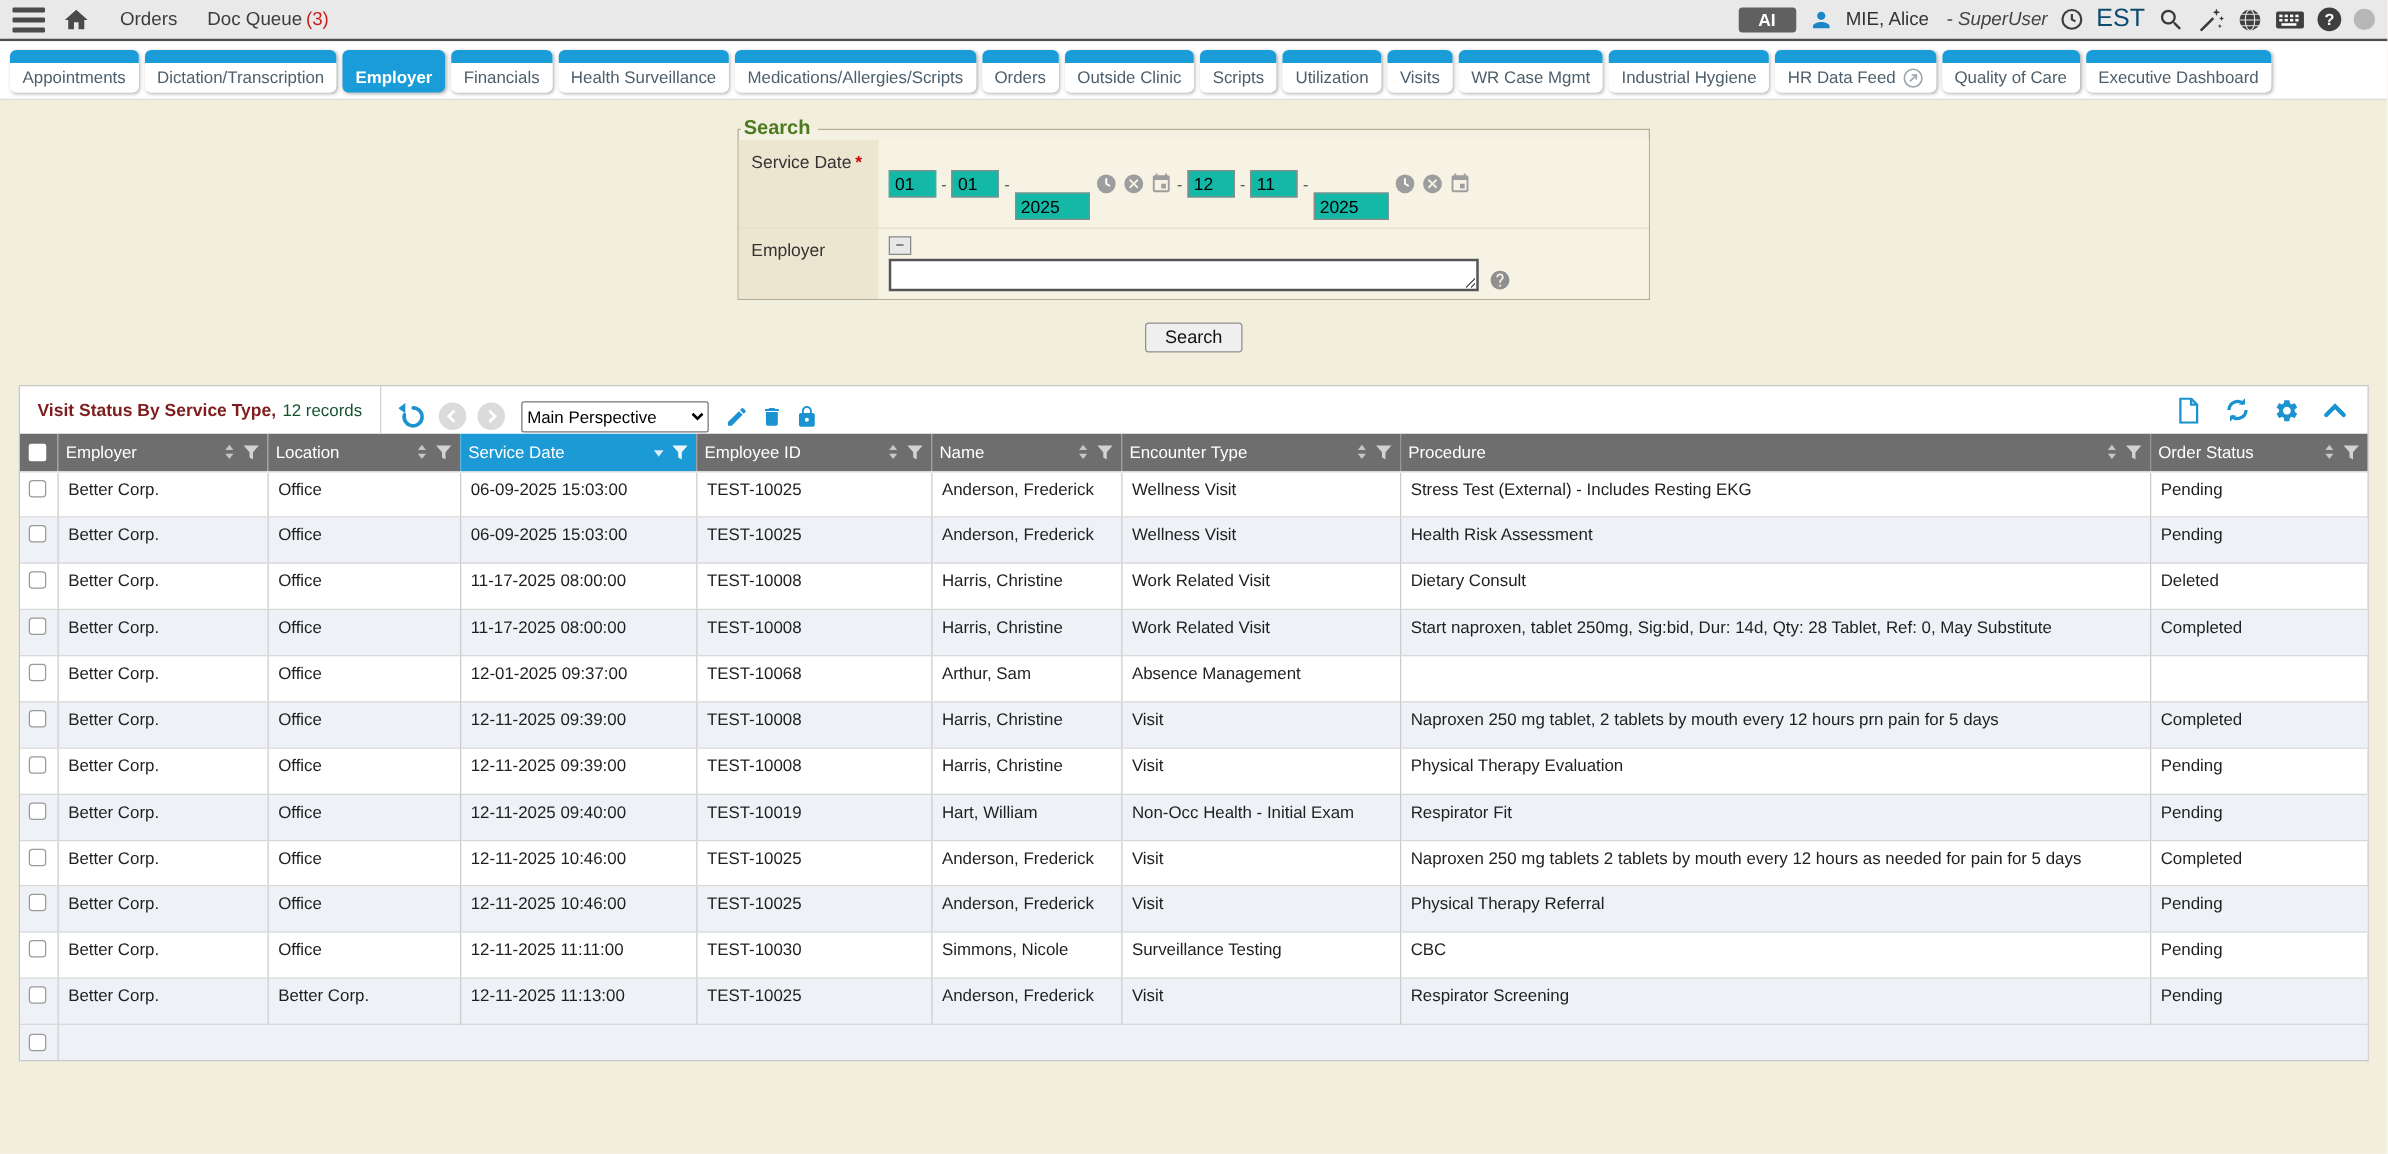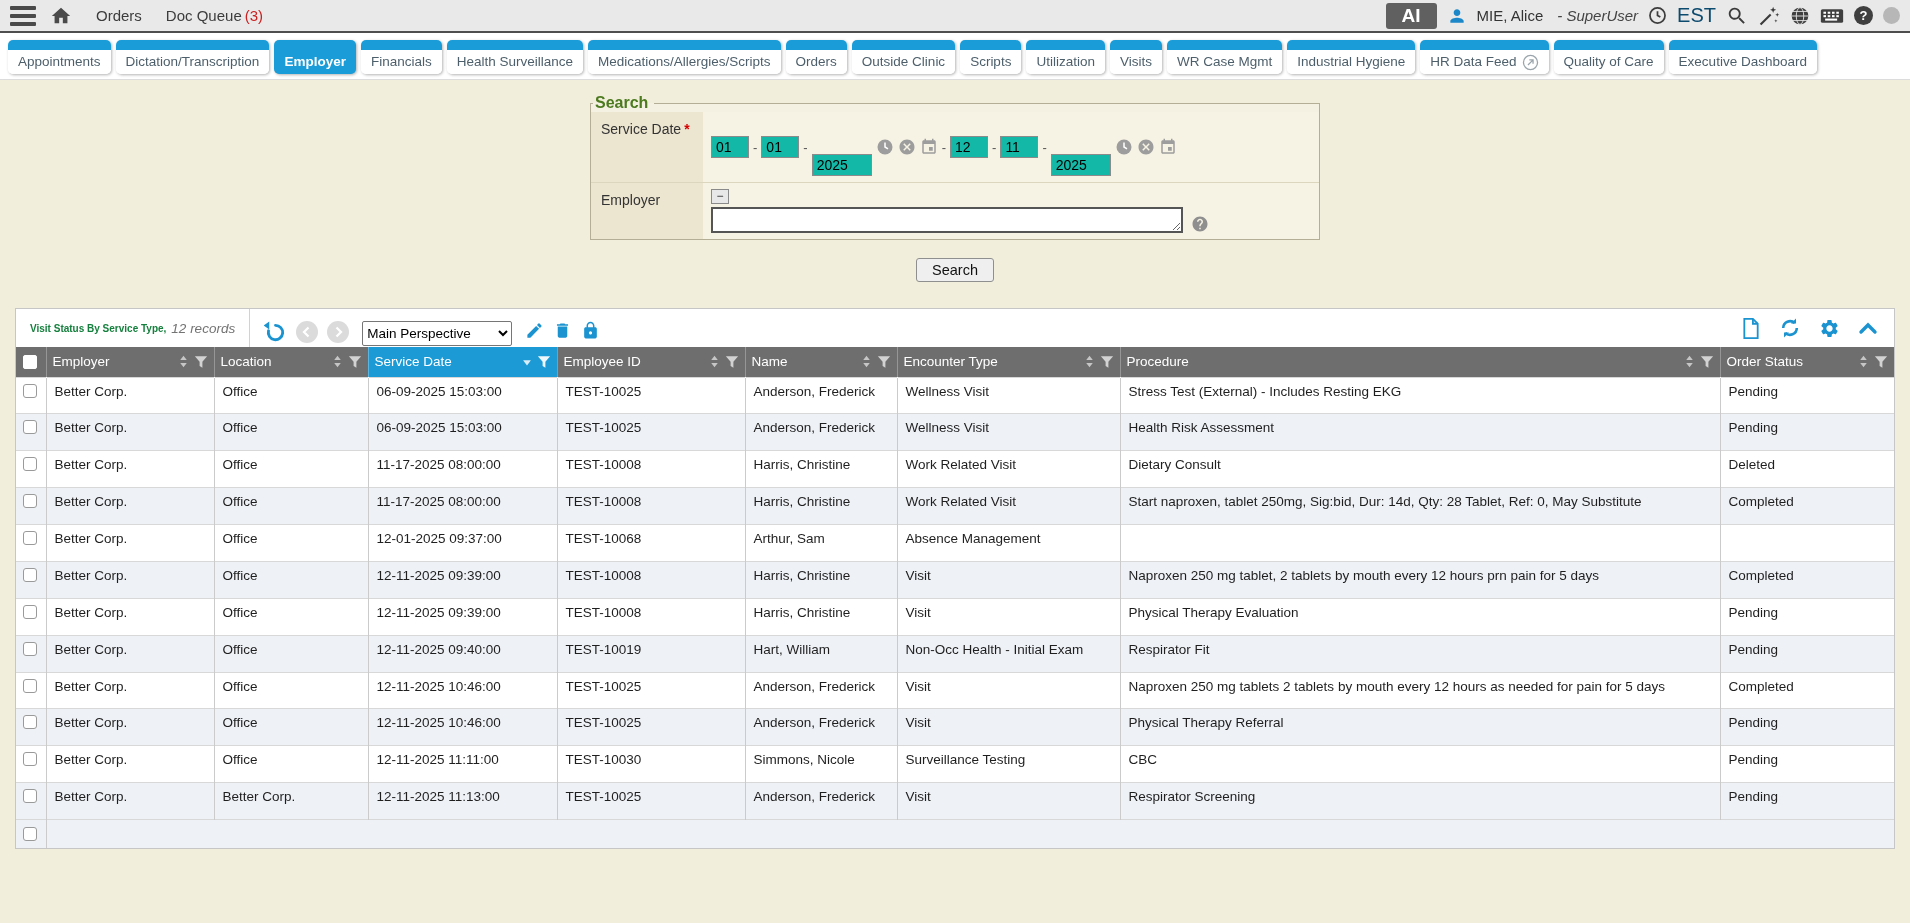--- a/index.html
+++ b/index.html
@@ -15,21 +15,21 @@
   .topbar{
     height:33px; background:#e9e9e9; border-bottom:2px solid #4e4e4e;
     display:flex; align-items:center; padding:0 10px;
   }
   .topbar .left{ display:flex; align-items:center; gap:14px; }
   .hamburger{ width:26px; cursor:pointer; }
   .hamburger div{ height:4px; background:#4a4a4a; margin:4px 0; border-radius:1px; }
   .crumb{ font-size:15px; color:#3c3c3c; margin-left:10px; }
   .crumb-count{ color:#cc1f1f; margin-left:3px; }
   .topbar .right{ margin-left:auto; display:flex; align-items:center; gap:10px; }
-  .ai-badge{ background:#606060; color:#fff; font-weight:bold; font-size:19px;
+  .ai-badge{ background:#606060; color:#fff; font-weight:bold; font-size:14px;
     padding:2px 16px; border-radius:3px; }
   .user-txt{ font-size:15px; color:#333; }
   .role-txt{ font-size:15px; color:#444; font-style:italic; margin-left:4px;}
   .tz-txt{ font-size:20px; color:#0c4a6e; }
   .tico{ color:#3d3d3d; }
   .help-dot{ width:19px; height:19px; border-radius:50%; background:#3f3f3f; color:#fff;
     font-size:13px; font-weight:bold; display:flex; align-items:center; justify-content:center;}
   .status-dot{ width:17px; height:17px; border-radius:50%; background:#b7b7b7; }
 
   
@@ -83,23 +83,23 @@
     font-family:"Liberation Sans",sans-serif; font-size:14.5px; color:#111;
     background:#efefef; border:1px solid #8f8f8f; border-radius:3px;
     padding:3px 15px; cursor:pointer;
   }
 
   
   .grid-wrap{ margin:6px 15px 0; background:#fff; border:1px solid #c6c6c6; }
   .gtoolbar{ display:flex; align-items:center; height:38px; }
   .gtitle{ padding:0 14px; border-right:1px solid #d2d2d2; height:100%;
     display:flex; align-items:center; white-space:nowrap; }
-  .gtitle .t1{ font-weight:bold; color:#15803d; font-size:10px; }
-  .gtitle .t2{ color:#737373; font-size:13.5px; margin-left:5px;font-style:italic; }
-  .gtools{ display:flex; gap:9px; padding-left:14px;margin-top:10px; }
+  .gtitle .t1{ font-weight:bold; color:#7f1d1d; font-size:14px; }
+  .gtitle .t2{ color:#14532d; font-size:13.5px; margin-left:5px; }
+  .gtools{ display:flex; align-items:center; gap:9px; padding-left:14px;margin-top:10px; }
   .blue-ico{ color:#1b93d0; cursor:pointer; }
   .nav-circ{ width:22px; height:22px; border-radius:50%; background:#dbdbdb; color:#fff;
     display:flex; align-items:center; justify-content:center; }
   .persp-select{ height:25px; font-family:"Liberation Sans",sans-serif; font-size:13.5px;
     border:1px solid #767676; border-radius:2px; background:#fff; margin:0 4px; min-width:150px;}
   .gtools-right{ margin-left:auto; display:flex; align-items:center; gap:18px; padding-right:16px; }
 
   table.grid{ width:100%; border-collapse:collapse; table-layout:fixed; }
   th{
     background:#6e6e6e; color:#fff; font-weight:normal; font-size:13.5px;

